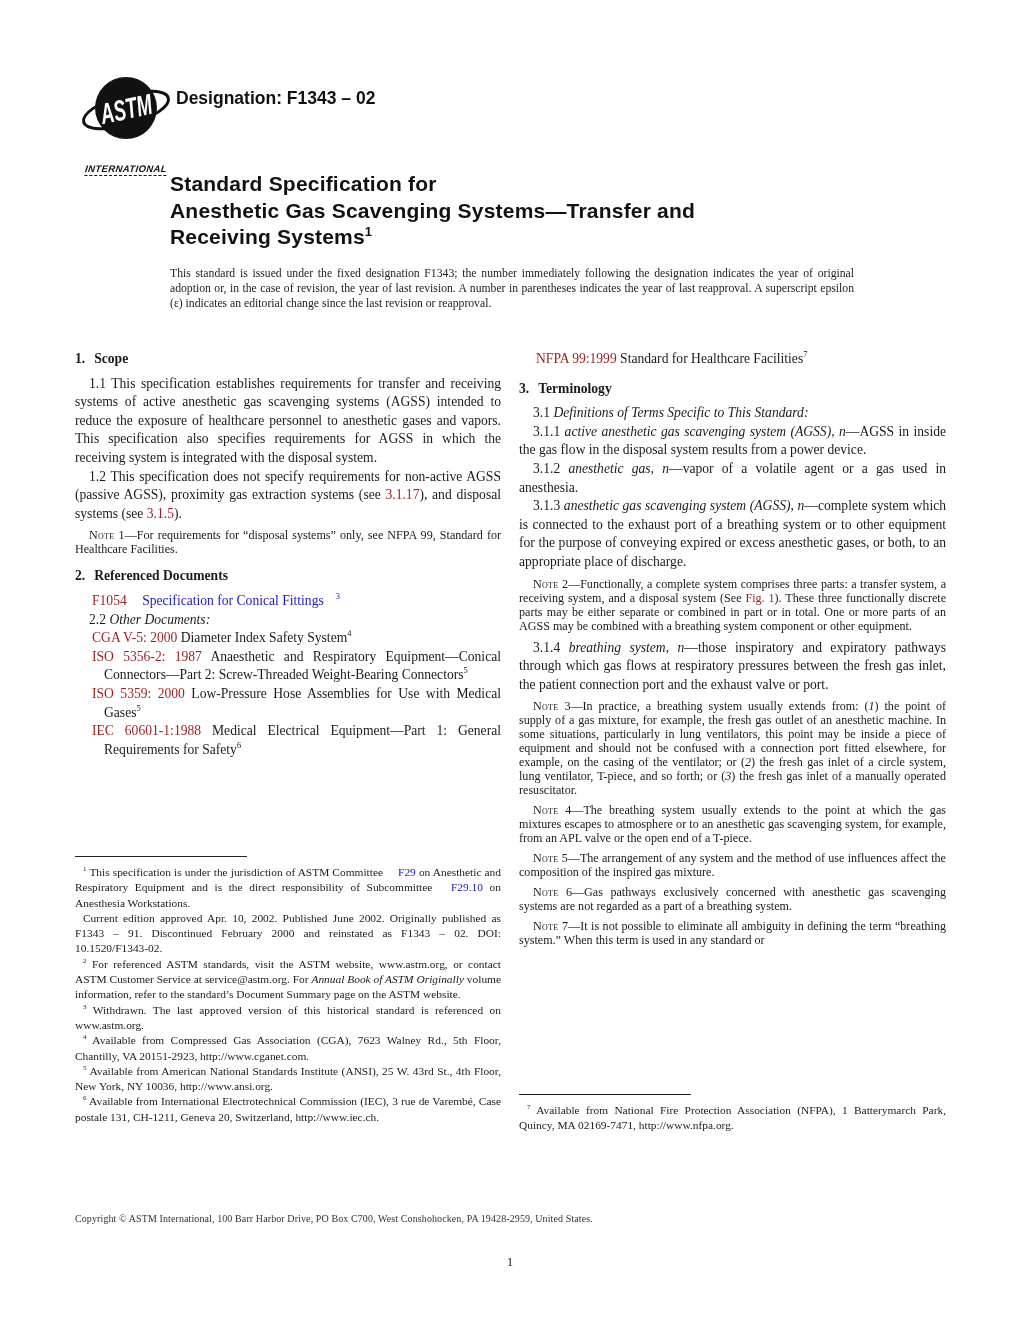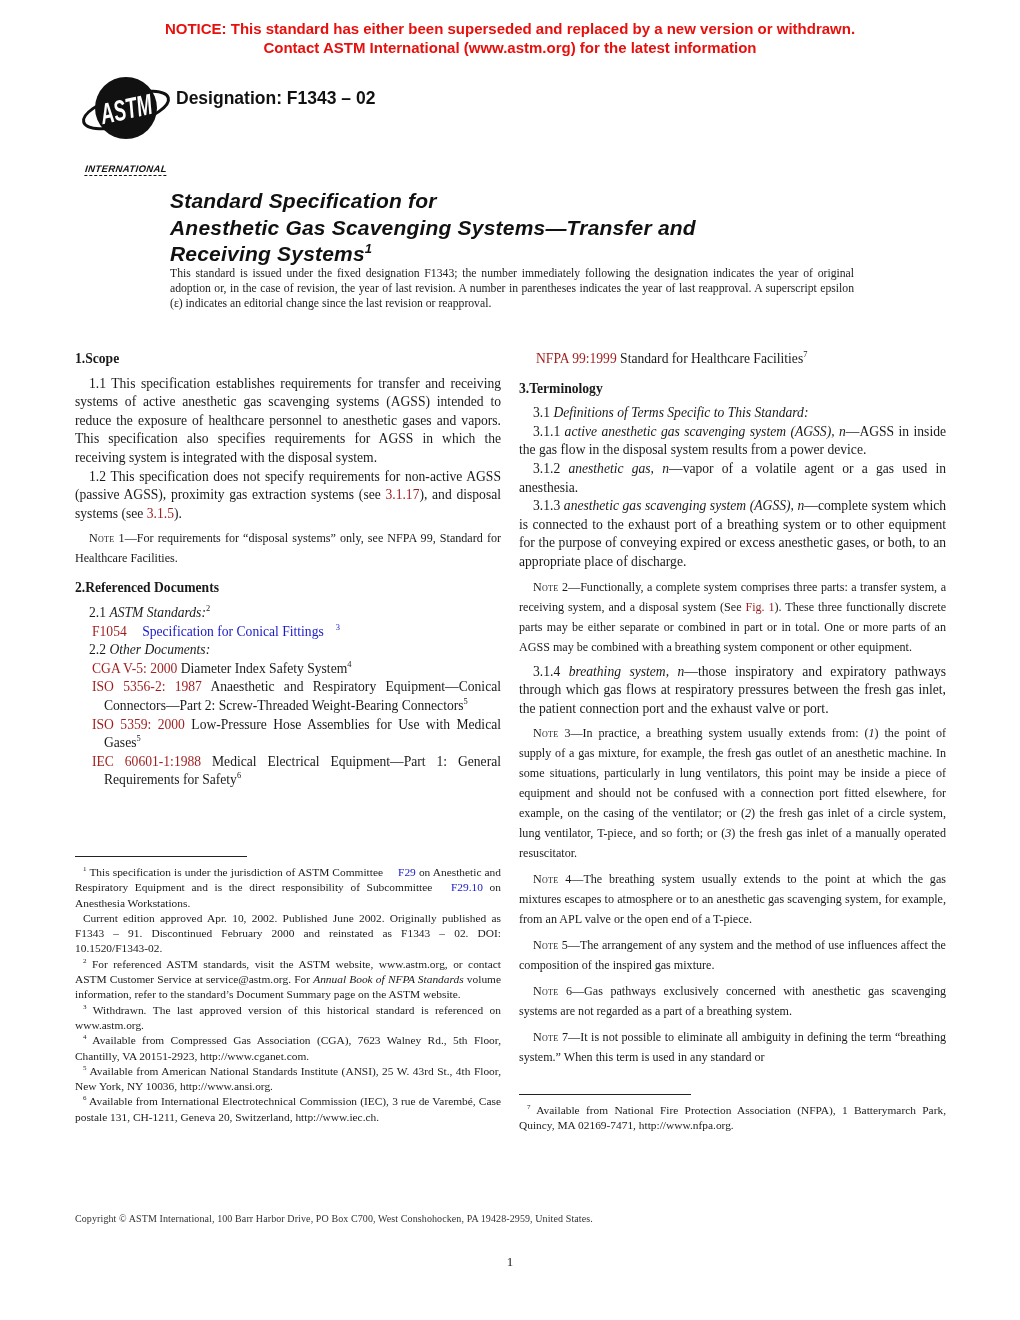--- a/index.html
+++ b/index.html
@@ -16,38 +16,38 @@
   .logo-sub {
     display: inline-block; font-family: "Liberation Sans", sans-serif; font-style: italic;
     font-weight: bold; font-size: 9.5px; letter-spacing: 0.4px; color: #111;
     border-bottom: 1px dashed #111; padding-bottom: 1px; margin-top: -5px; transform: skewX(-6deg);
   }
   .designation {
     position: absolute; left: 176px; top: 88px;
     font-family: "Liberation Sans", sans-serif; font-weight: bold; font-size: 17.5px; color: #111;
   }
   .title {
-    position: absolute; left: 170px; top: 188px;
+    position: absolute; left: 170px; top: 171px;
     font-family: "Liberation Sans", sans-serif; font-weight: bold; font-size: 21px;
-    line-height: 26.5px; color: #111; letter-spacing: 0.2px; font-style: italic;
+    line-height: 26.5px; color: #111; letter-spacing: 0.2px;
   }
   .title .sup { font-size: 13px; vertical-align: super; }
   .preamble {
     position: absolute; left: 170px; top: 266px; width: 684px;
     font-size: 11.7px; line-height: 15.2px; text-align: justify; color: #222;
   }
   .col { position: absolute; top: 350px; text-align: justify; font-size: 13.6px; line-height: 18.6px; }
   .col-left  { left: 75px;  width: 426px; }
   .col-right { left: 519px; width: 427px; }
   .blk { margin: 0; }
   .blk-h { font-weight: bold; margin: 11px 0 6px; text-align: left; }
-  .blk-h > span + span { }
+  .blk-h > span + span { margin-left: 9px; }
   .col .blk-h:first-child { margin-top: 0; }
   .blk-p { text-indent: 14px; }
-  .blk-note { font-size: 12.1px; line-height: 20px; margin: 5px 0 6px; text-indent: 14px; }
+  .blk-note { font-size: 12.1px; line-height: 14px; margin: 5px 0 6px; text-indent: 14px; }
   .blk-ref { margin-left: 29px; text-indent: -12px; }
   .fnbox { position: absolute; text-align: justify; font-size: 11.4px; line-height: 15.3px; color: #1a1a1a; }
   .fn-left  { left: 75px;  top: 856px;  width: 426px; }
   .fn-right { left: 519px; top: 1094px; width: 427px; }
   .fn-rule { width: 172px; border-top: 1.4px solid #222; margin: 0 0 8px 0; }
   .blk-fn { text-indent: 8px; }
   .sup { vertical-align: super; font-size: 0.62em; line-height: 0; }
   .sc { font-variant: small-caps; letter-spacing: 0.3px; }
   .i { font-style: italic; }
   .red { color: #9e1c1c; }
@@ -56,24 +56,20 @@
     position: absolute; left: 75px; top: 1213px;
     font-family: Liberation Serif, serif; font-size: 10px; color: #333; letter-spacing: 0.1px;
   }
   .pagenum { position: absolute; left: 0; top: 1254px; width: 100%; text-align: center; font-size: 13px; }
 </style>
 </head>
 <body>
 
 <div class="page">
 
-  <div class="notice">
-    <div>NOTICE: This standard has either been superseded and replaced by a new version or withdrawn.</div>
-    <div>Contact ASTM International (www.astm.org) for the latest information</div>
-  </div>
 
   <div class="logo">
     <svg width="92" height="84" viewBox="0 0 92 84">
       <ellipse cx="46" cy="40" rx="44" ry="15" fill="none" stroke="#111" stroke-width="3" transform="rotate(-16 46 40)"></ellipse>
       <circle cx="46" cy="38" r="31" fill="#111"></circle>
       <text x="46" y="49" text-anchor="middle" font-family="Liberation Sans, sans-serif" font-size="29" font-weight="bold" font-style="italic" fill="#ffffff" textLength="52" lengthAdjust="spacingAndGlyphs" transform="rotate(-12 46 38)">ASTM</text>
     </svg>
     <div class="logo-sub">INTERNATIONAL</div>
   </div>
 
@@ -86,21 +82,20 @@
   </div>
 
   <div class="preamble">This standard is issued under the fixed designation F1343; the number immediately following the designation indicates the year of original adoption or, in the case of revision, the year of last revision. A number in parentheses indicates the year of last reapproval. A superscript epsilon (ε) indicates an editorial change since the last revision or reapproval.</div>
 
   <div class="col col-left">
       <div class="blk blk-h"><span>1.</span><span>Scope</span></div>
       <div class="blk blk-p"><span>1.1 This specification establishes requirements for transfer and receiving systems of active anesthetic gas scavenging systems (AGSS) intended to reduce the exposure of healthcare personnel to anesthetic gases and vapors. This specification also specifies requirements for AGSS in which the receiving system is integrated with the disposal system.</span></div>
       <div class="blk blk-p"><span>1.2 This specification does not specify requirements for non-active AGSS (passive AGSS), proximity gas extraction systems (see </span><span class="red">3.1.17</span><span>), and disposal systems (see </span><span class="red">3.1.5</span><span>).</span></div>
       <div class="blk blk-note"><span class="sc">Note</span><span> 1—For requirements for “disposal systems” only, see NFPA 99, Standard for Healthcare Facilities.</span></div>
       <div class="blk blk-h"><span>2.</span><span>Referenced Documents</span></div>
-      <div class="blk blk-p"><span>2.1 </span><span class="i">ASTM Standards:</span><span class="sup">2</span></div>
       <div class="blk blk-ref"><span class="red">F1054</span><span> </span><span class="blue">Specification for Conical Fittings</span><span class="sup blue">3</span></div>
       <div class="blk blk-p"><span>2.2 </span><span class="i">Other Documents:</span></div>
       <div class="blk blk-ref"><span class="red">CGA V-5: 2000</span><span> Diameter Index Safety System</span><span class="sup">4</span></div>
       <div class="blk blk-ref"><span class="red">ISO 5356-2: 1987</span><span> Anaesthetic and Respiratory Equipment—Conical Connectors—Part 2: Screw-Threaded Weight-Bearing Connectors</span><span class="sup">5</span></div>
       <div class="blk blk-ref"><span class="red">ISO 5359: 2000</span><span> Low-Pressure Hose Assemblies for Use with Medical Gases</span><span class="sup">5</span></div>
       <div class="blk blk-ref"><span class="red">IEC 60601-1:1988</span><span> Medical Electrical Equipment—Part 1: General Requirements for Safety</span><span class="sup">6</span></div>
     </div>
   <div class="col col-right">
       <div class="blk blk-ref"><span class="red">NFPA 99:1999</span><span>  Standard for Healthcare Facilities</span><span class="sup">7</span></div>
       <div class="blk blk-h"><span>3.</span><span>Terminology</span></div>
@@ -115,21 +110,21 @@
       <div class="blk blk-note"><span class="sc">Note</span><span> 5—The arrangement of any system and the method of use influences affect the composition of the inspired gas mixture.</span></div>
       <div class="blk blk-note"><span class="sc">Note</span><span> 6—Gas pathways exclusively concerned with anesthetic gas scavenging systems are not regarded as a part of a breathing system.</span></div>
       <div class="blk blk-note"><span class="sc">Note</span><span> 7—It is not possible to eliminate all ambiguity in defining the term “breathing system.” When this term is used in any standard or</span></div>
     </div>
 
   <div class="fnbox fn-left">
     <div class="fn-rule"></div>
     <div>
         <div class="blk blk-fn"><span class="sup">1</span><span> This specification is under the jurisdiction of ASTM Committee </span><span class="blue">F29</span><span> on Anesthetic and Respiratory Equipment and is the direct responsibility of Subcommittee </span><span class="blue">F29.10</span><span> on Anesthesia Workstations.</span></div>
         <div class="blk blk-fn"><span>Current edition approved Apr. 10, 2002. Published June 2002. Originally published as F1343 – 91. Discontinued February 2000 and reinstated as F1343 – 02. DOI: 10.1520/F1343-02.</span></div>
-        <div class="blk blk-fn"><span class="sup">2</span><span> For referenced ASTM standards, visit the ASTM website, www.astm.org, or contact ASTM Customer Service at service@astm.org. For </span><span class="i">Annual Book of NFPA Standards</span><span> volume information, refer to the standard’s Document Summary page on the ASTM website.</span></div>
+        <div class="blk blk-fn"><span class="sup">2</span><span> For referenced ASTM standards, visit the ASTM website, www.astm.org, or contact ASTM Customer Service at service@astm.org. For </span><span class="i">Annual Book of ASTM Originally</span><span> volume information, refer to the standard’s Document Summary page on the ASTM website.</span></div>
         <div class="blk blk-fn"><span class="sup">3</span><span> Withdrawn. The last approved version of this historical standard is referenced on www.astm.org.</span></div>
         <div class="blk blk-fn"><span class="sup">4</span><span> Available from Compressed Gas Association (CGA), 7623 Walney Rd., 5th Floor, Chantilly, VA 20151-2923, http://www.cganet.com.</span></div>
         <div class="blk blk-fn"><span class="sup">5</span><span> Available from American National Standards Institute (ANSI), 25 W. 43rd St., 4th Floor, New York, NY 10036, http://www.ansi.org.</span></div>
         <div class="blk blk-fn"><span class="sup">6</span><span> Available from International Electrotechnical Commission (IEC), 3 rue de Varembé, Case postale 131, CH-1211, Geneva 20, Switzerland, http://www.iec.ch.</span></div>
       </div>
   </div>
 
   <div class="fnbox fn-right">
     <div class="fn-rule"></div>
     <div>

